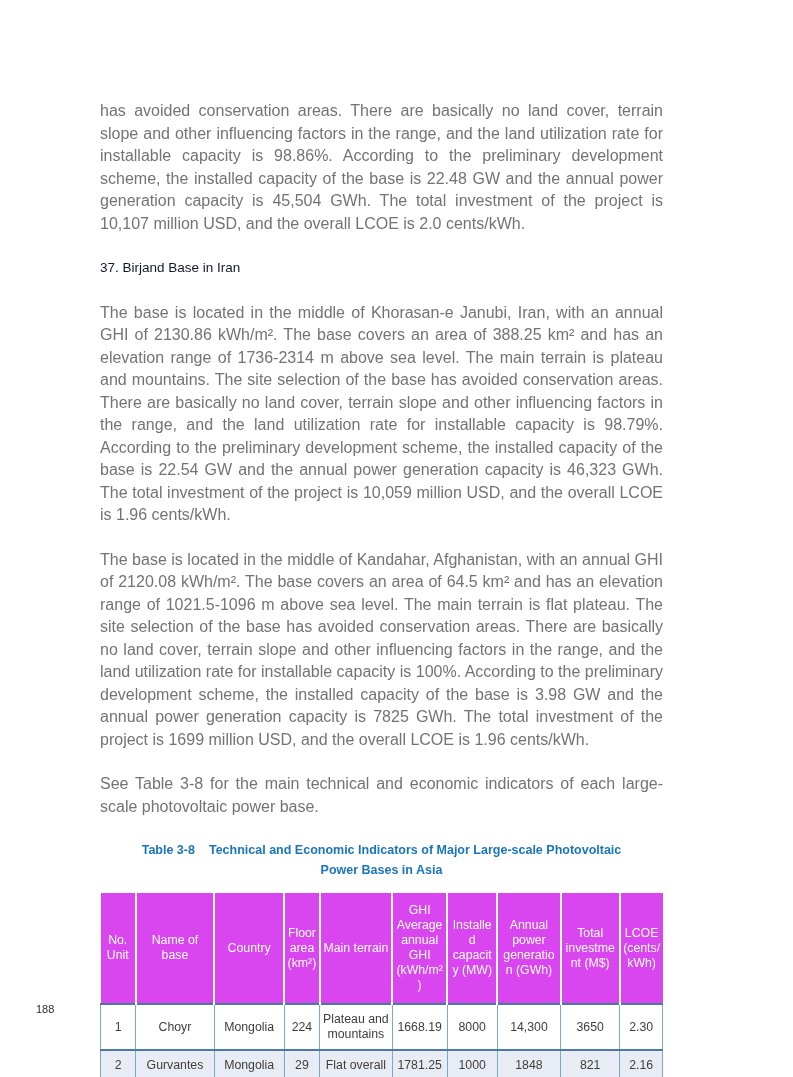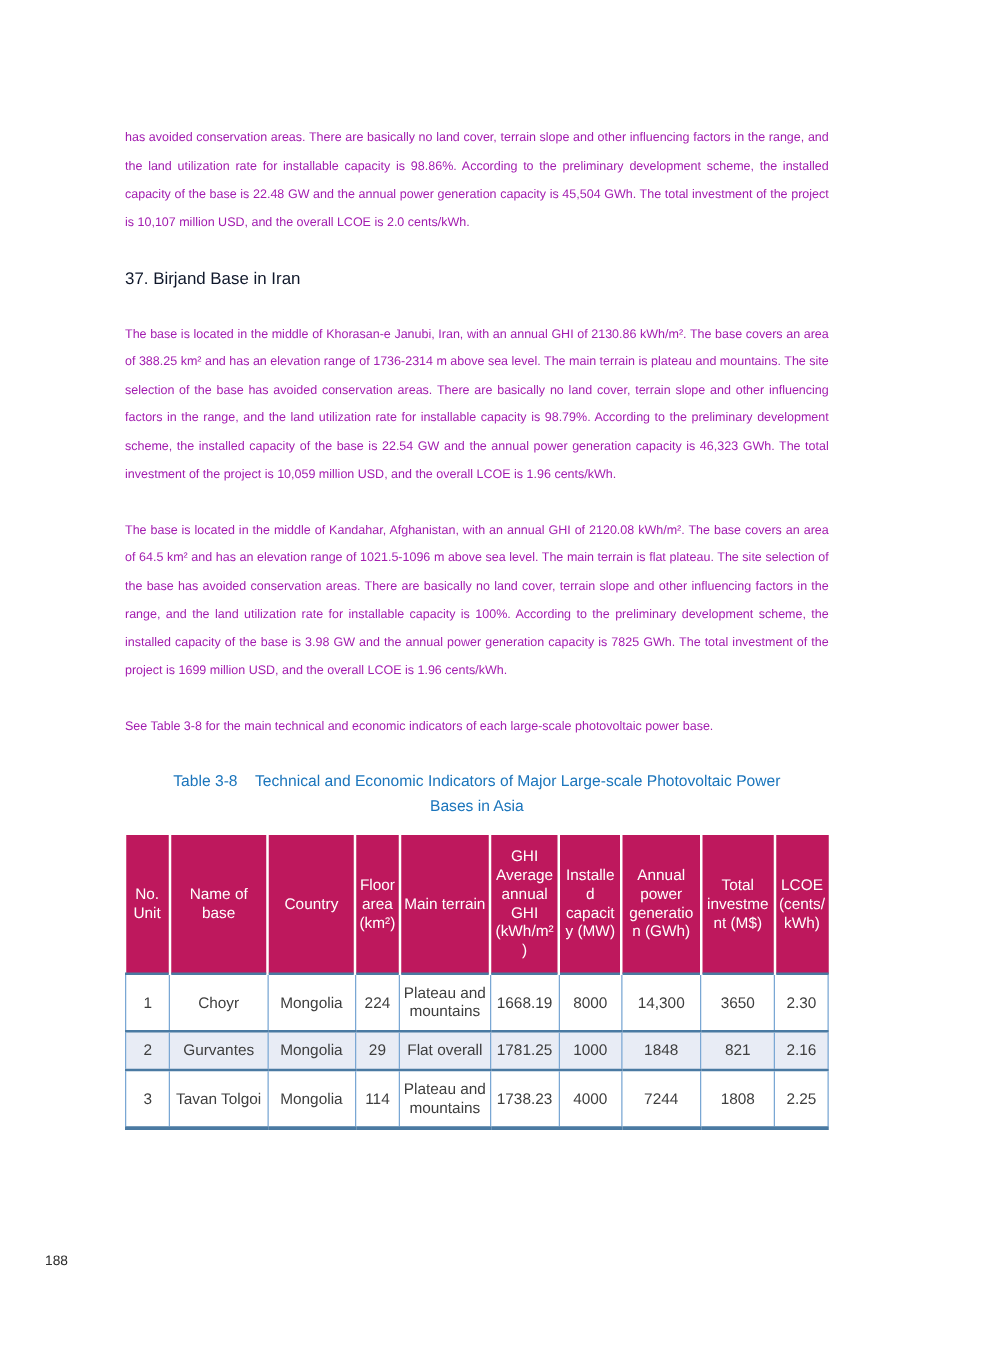--- a/index.html
+++ b/index.html
@@ -10,51 +10,51 @@
     color: #3e3e3e;
     position: relative;
     overflow: hidden;
   }
   .content {
     position: absolute;
     left: 100px; top: 100px;
     width: 563px;
   }
   .body-text {
-    font-size: 10px;
+    font-size: 16px;
     line-height: 22.5px;
     text-align: justify;
     margin: 0 0 22px 0;
-    color: #a21caf;
+    color: #737373;
   }
   .heading {
     font-size: 13.5px;
     line-height: 22.5px;
     margin: 0 0 22px 0;
     color: #0f172a;
   }
   .see-table { }
   .table-caption {
     text-align: center;
-    font-weight: normal;
+    font-weight: bold;
     font-size: 12.5px;
     line-height: 20px;
     color: #1b75bc;
     max-width: 487px;
     margin: 0 auto 13px auto;
   }
   .caption-label { margin-right: 14px; }
   table.data-table {
     width: 100%;
     border-collapse: collapse;
     table-layout: fixed;
     font-size: 12.3px;
   }
   thead th {
-    background: #be185d;
+    background: #d946ef;
     color: #ffffff;
     font-weight: normal;
     vertical-align: middle;
     text-align: center;
     padding: 10px 2px;
     line-height: 15px;
     border-left: 2px solid #ffffff;
     word-wrap: break-word;
   }
   thead th:first-child { border-left: none; }

